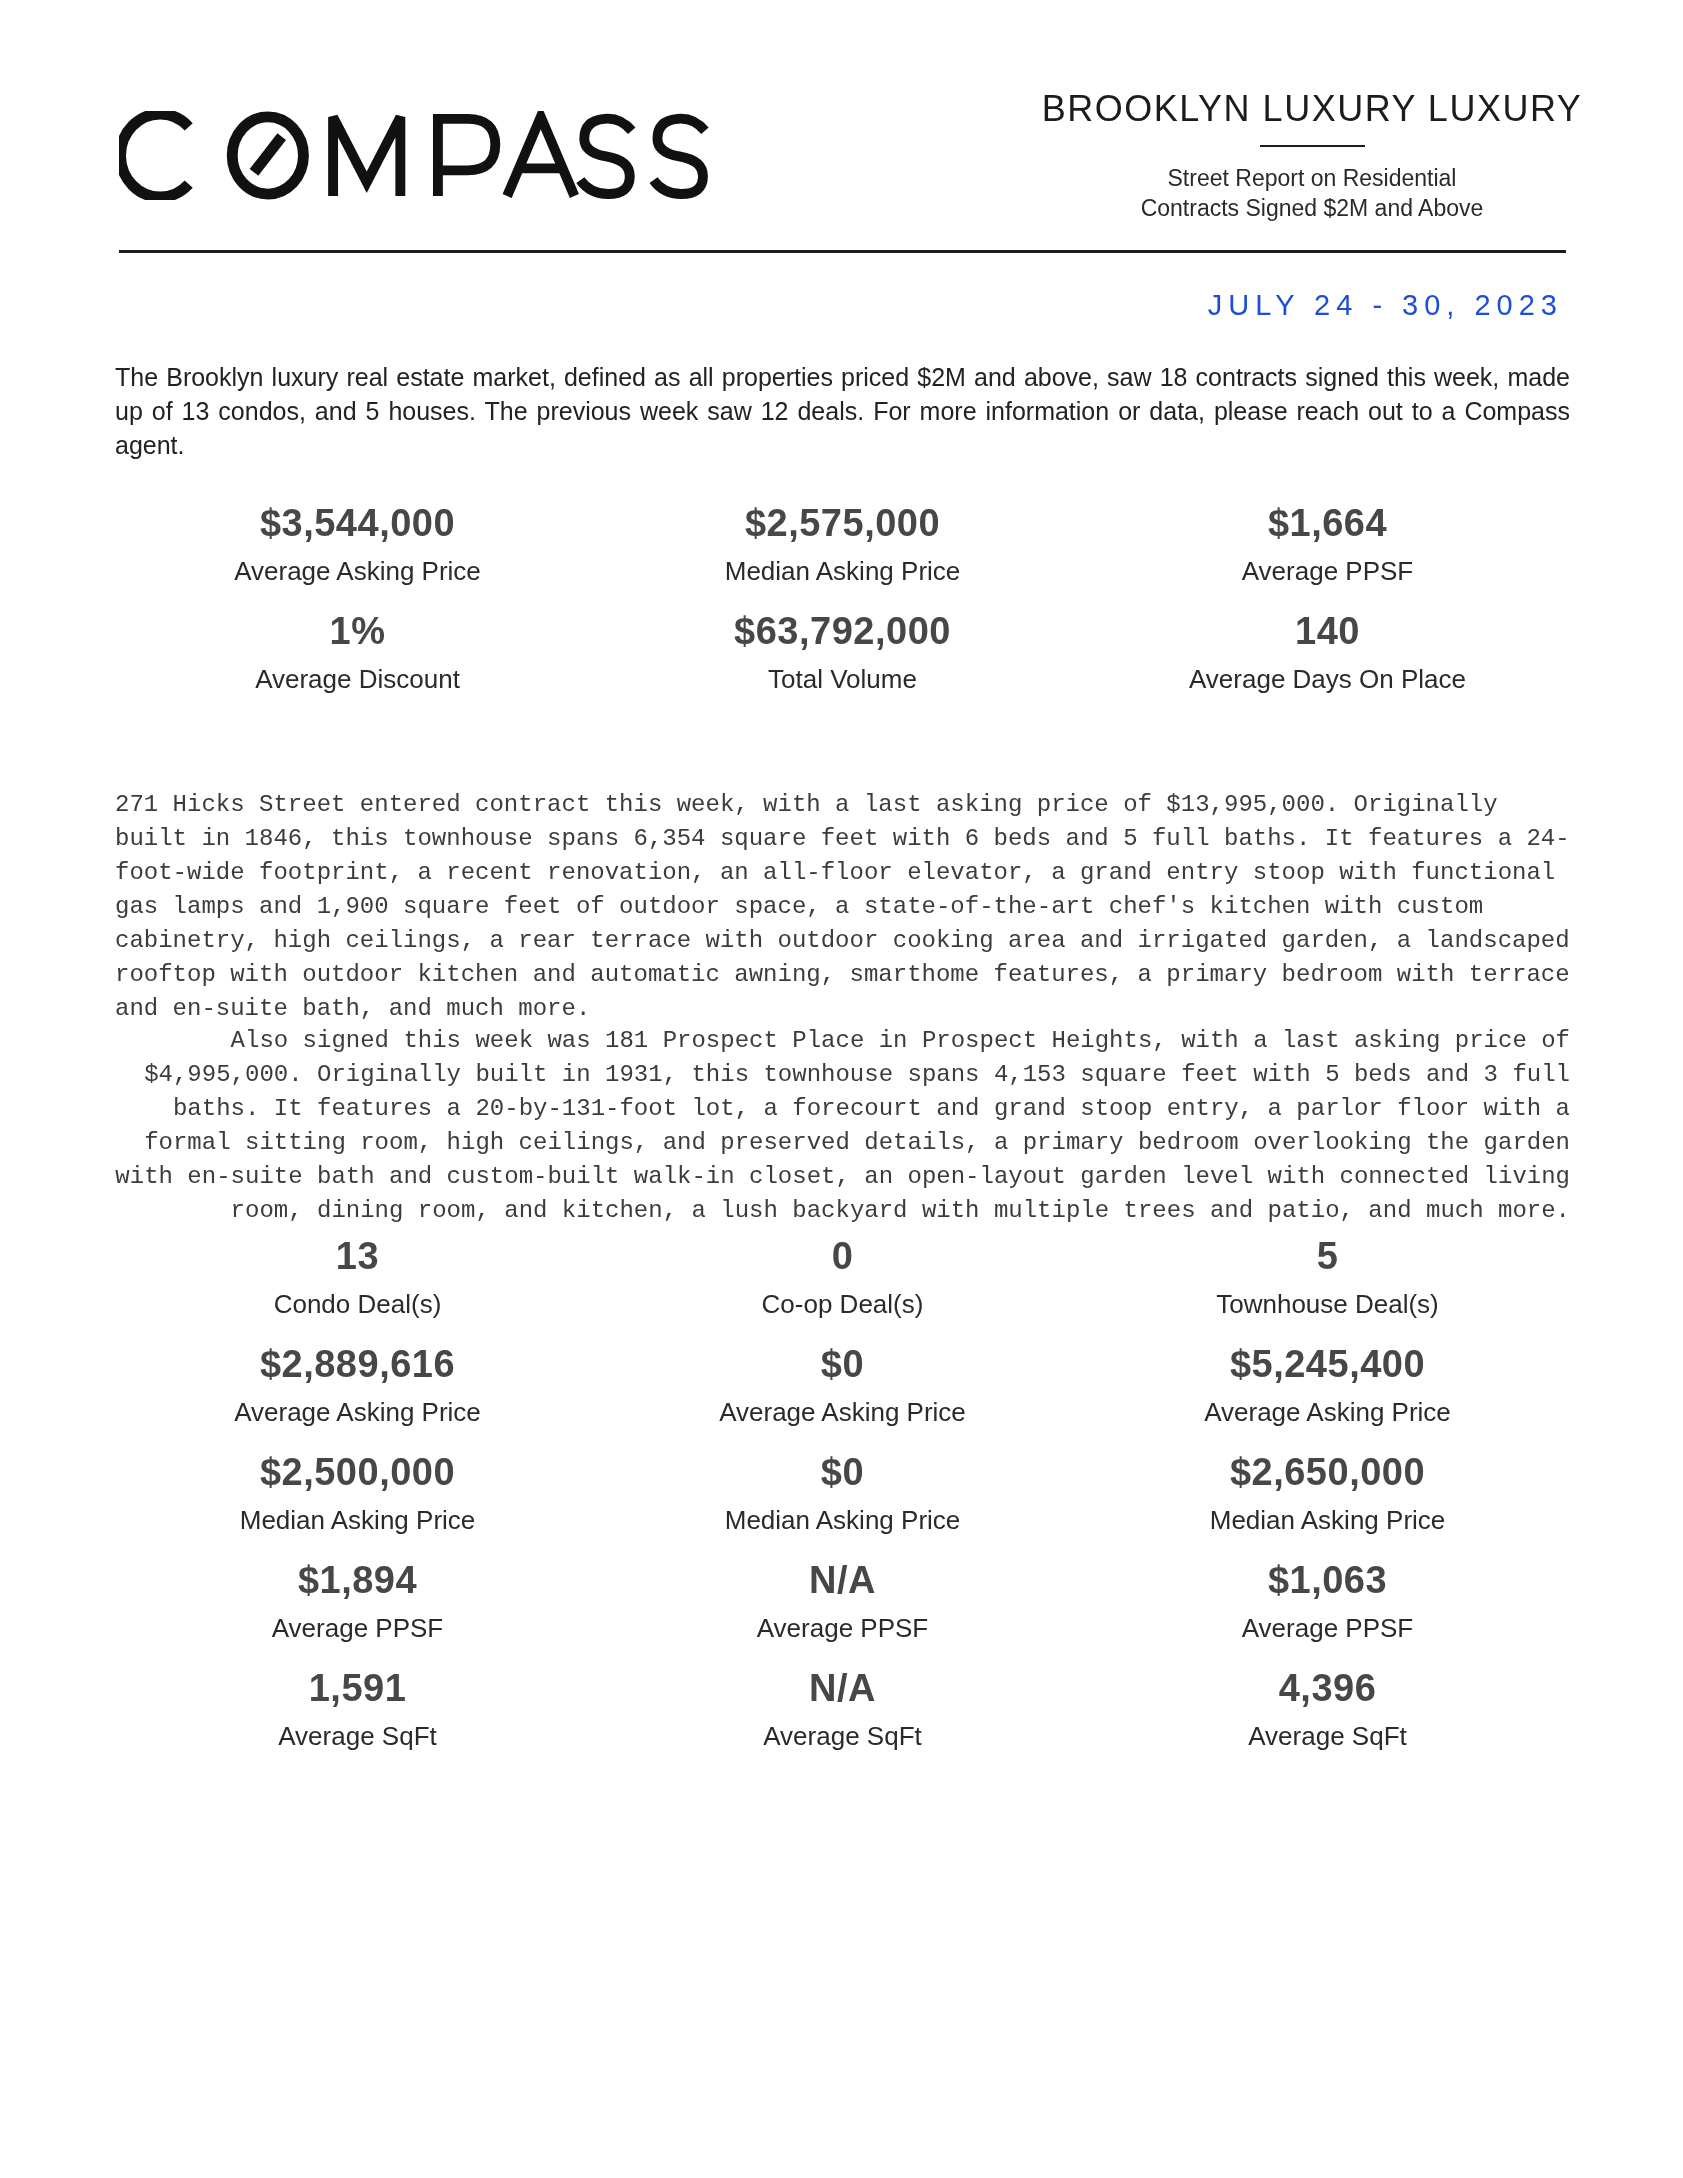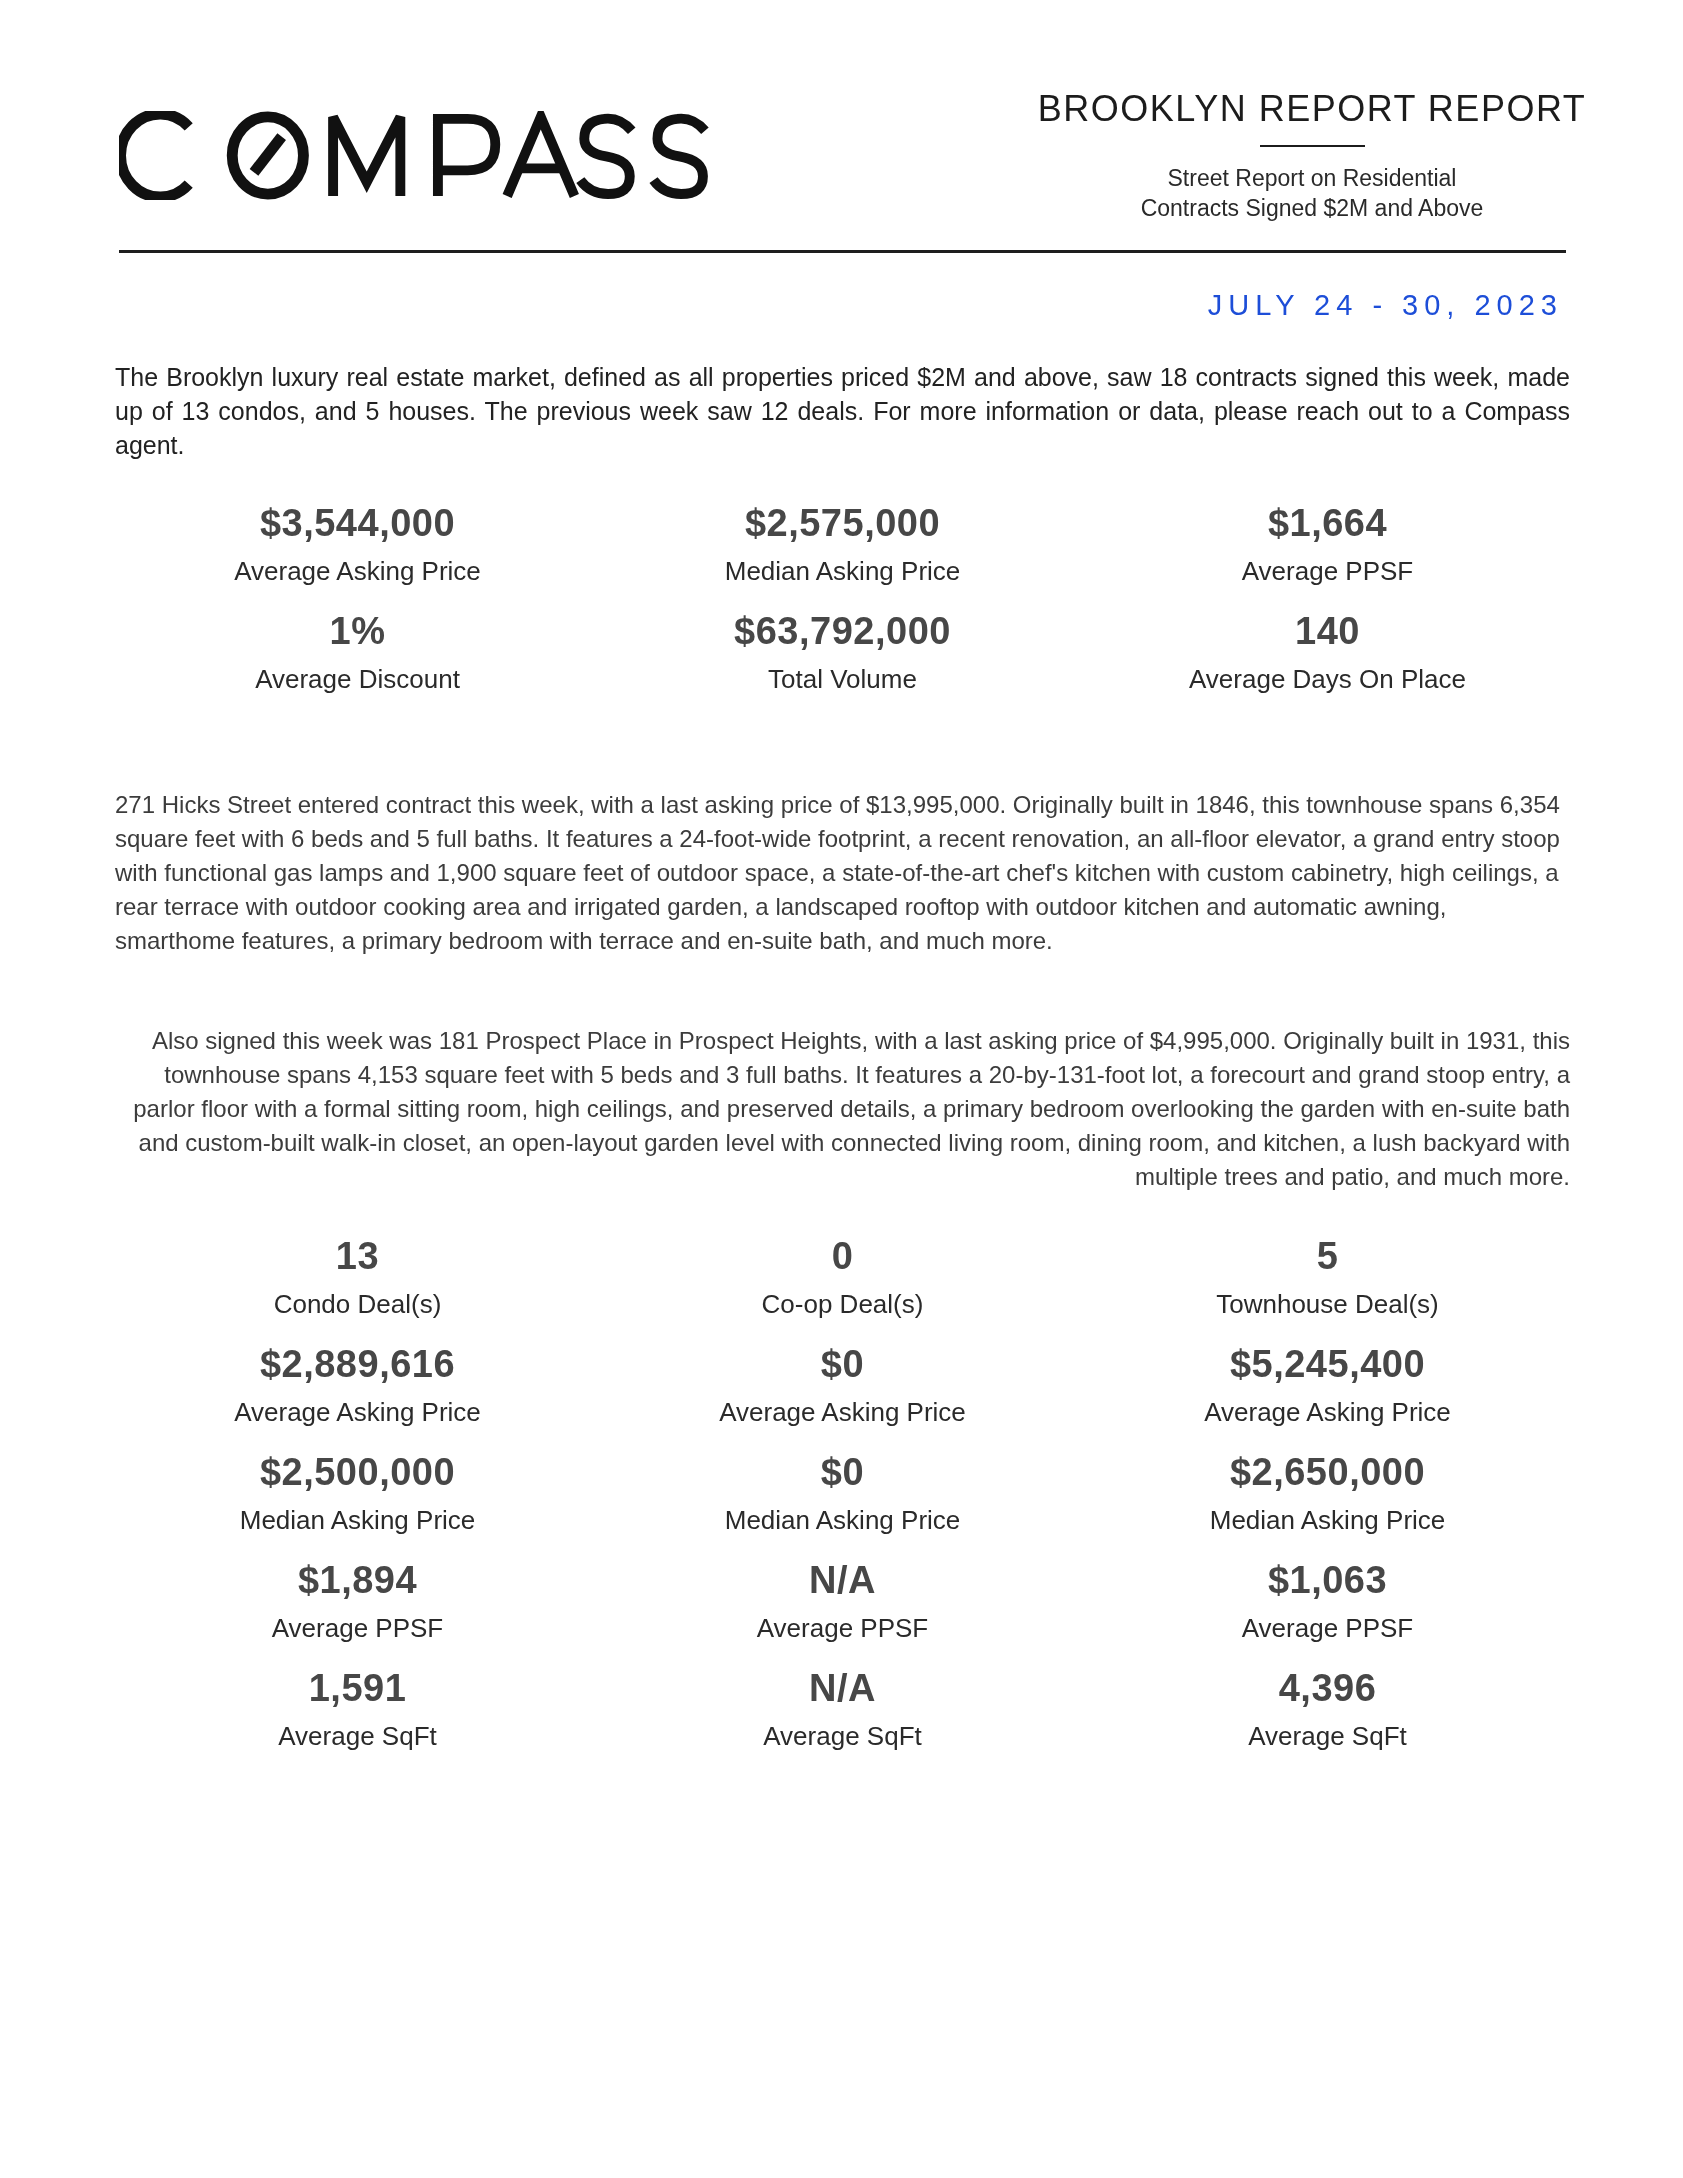--- a/index.html
+++ b/index.html
@@ -112,20 +112,21 @@
     margin-top: 8px;
   }
   .para {
     position: absolute;
     left: 115px;
     width: 1455px;
     font-size: 24px;
     line-height: 34px;
     color: #3c3c3c;
     margin: 0;
+    font-family: Liberation Mono, monospace;
   }
   .para-1 { top: 788px; }
   .para-2 { top: 1024px; text-align: right; }
 </style>
 </head>
 <body>
 
 <div class="page">
 
   <div class="logo" aria-label="COMPASS">
@@ -147,21 +148,21 @@
         <path d="M406 58 L446 58"></path>
 
         <path d="M518 20 Q506 6 490 8 Q470 10 470 28 Q470 42 492 46 Q516 50 516 66 Q516 84 494 84 Q476 84 466 70"></path>
 
         <path d="M592 20 Q580 6 564 8 Q544 10 544 28 Q544 42 566 46 Q590 50 590 66 Q590 84 568 84 Q550 84 540 70"></path>
       </g>
     </svg>
   </div>
 
   <div class="report-head">
-    <h1 class="report-title">BROOKLYN REPORT REPORT</h1>
+    <h1 class="report-title">BROOKLYN LUXURY LUXURY</h1>
     <div class="title-rule"></div>
     <div class="report-subtitle">
       <div>Street Report on Residential</div>
       <div>Contracts Signed $2M and Above</div>
     </div>
   </div>
 
   <div class="header-rule"></div>
 
   <div class="date-range">JULY 24 - 30, 2023</div>

